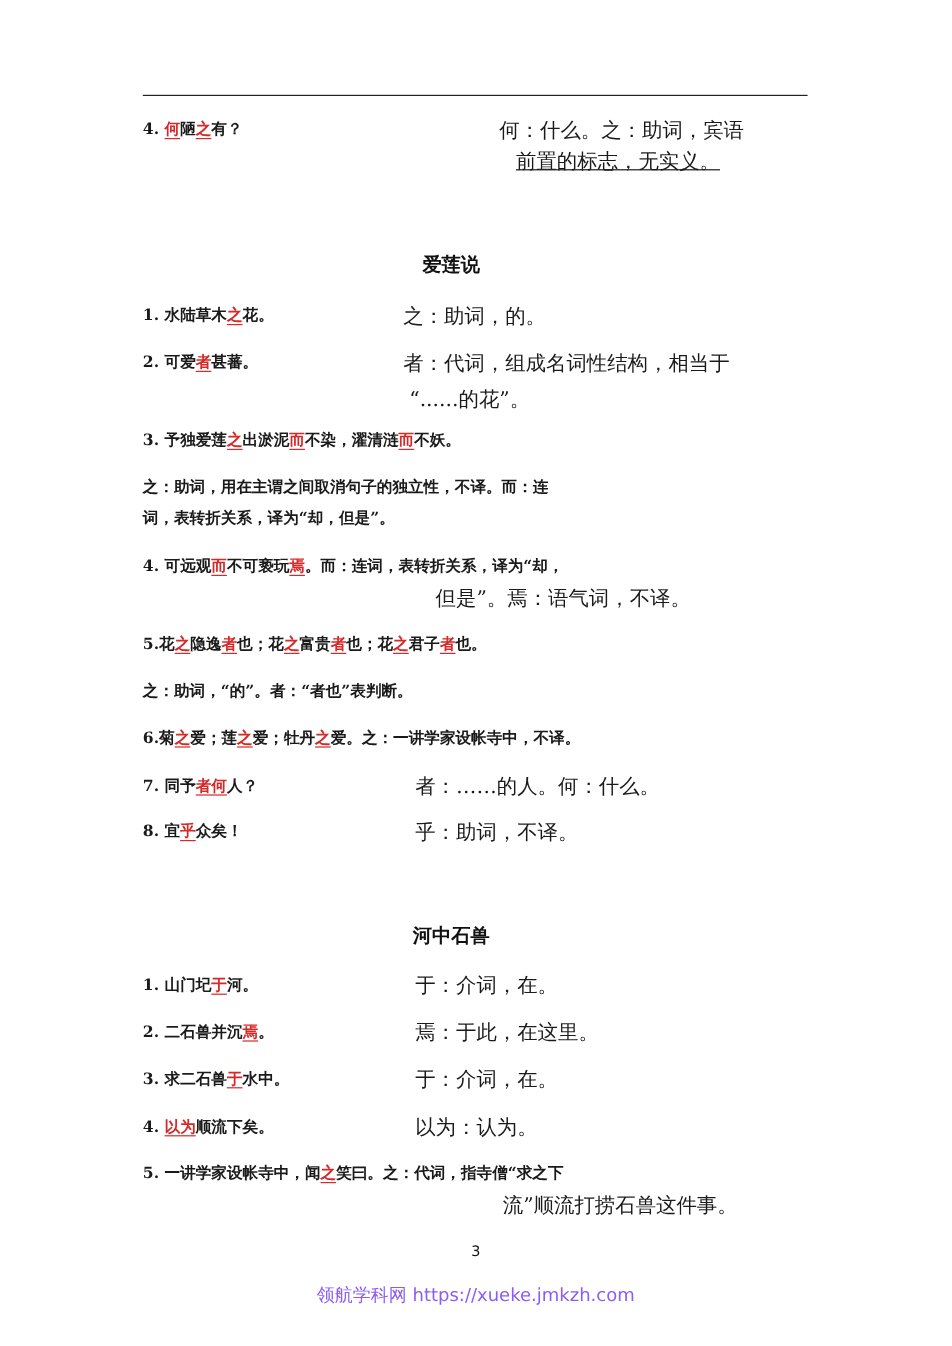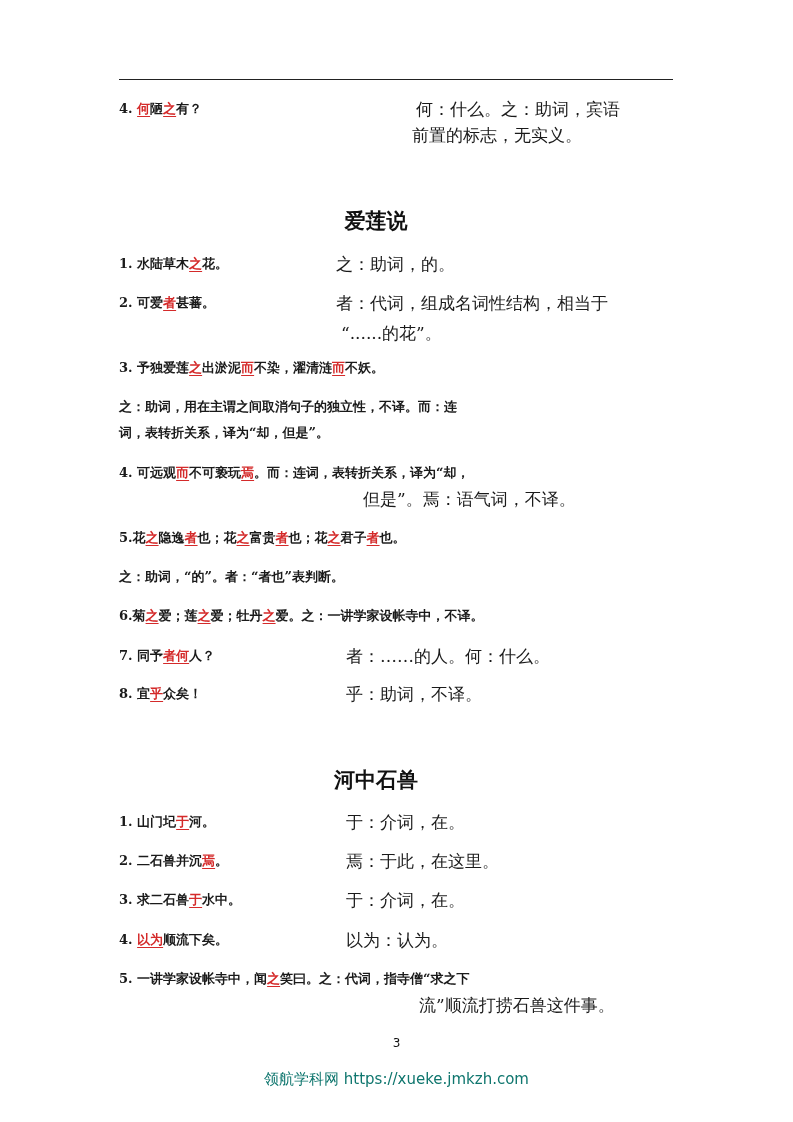--- a/index.html
+++ b/index.html
@@ -43,21 +43,21 @@
       text-decoration-color: #d42a2a;
       text-underline-offset: 3px;
     }
     .section-title {
       position: absolute;
       left: 0;
       width: 752px;
       text-align: center;
       font-family: "DejaVu Sans", "Liberation Sans", sans-serif;
       font-weight: bold;
-      font-size: 21px;
+      font-size: 16px;
       line-height: 30px;
       color: #111;
     }
     .page-num {
       position: absolute;
       left: 0;
       width: 793px;
       top: 1036px;
       text-align: center;
       font-family: "DejaVu Sans", "Liberation Sans", sans-serif;
@@ -65,34 +65,34 @@
       color: #111;
     }
     .footer {
       position: absolute;
       left: 0;
       width: 793px;
       top: 1070px;
       text-align: center;
       font-family: "DejaVu Sans", "Liberation Sans", sans-serif;
       font-size: 15px;
-      color: #0f766e;
+      color: #8b5cf6;
     }
   </style>
 </head>
 <body>
 
 <div class="top-rule"></div>
 
 <div class="line" style="top:96px;">
   <span>4.</span>
   <span class="hl">何</span><span>陋</span><span class="hl">之</span><span>有？</span>
 </div>
 <div class="col2" style="left:416px; top:96px;text-align:right;">何：什么。之：助词，宾语</div>
-<div class="col2" style="left:412px; top:122px;">前置的标志，无实义。</div>
+<div class="col2" style="left:430px; top:122px;text-decoration:underline;">前置的标志，无实义。</div>
 
 <div class="section-title" style="top:206px;">爱莲说</div>
 
 <div class="line" style="top:251px;">
   <span>1.</span>
   <span>水陆草木</span><span class="hl">之</span><span>花。</span>
 </div>
 <div class="col2" style="left:336px; top:251px;">之：助词，的。</div>
 
 <div class="line" style="top:290px;">

